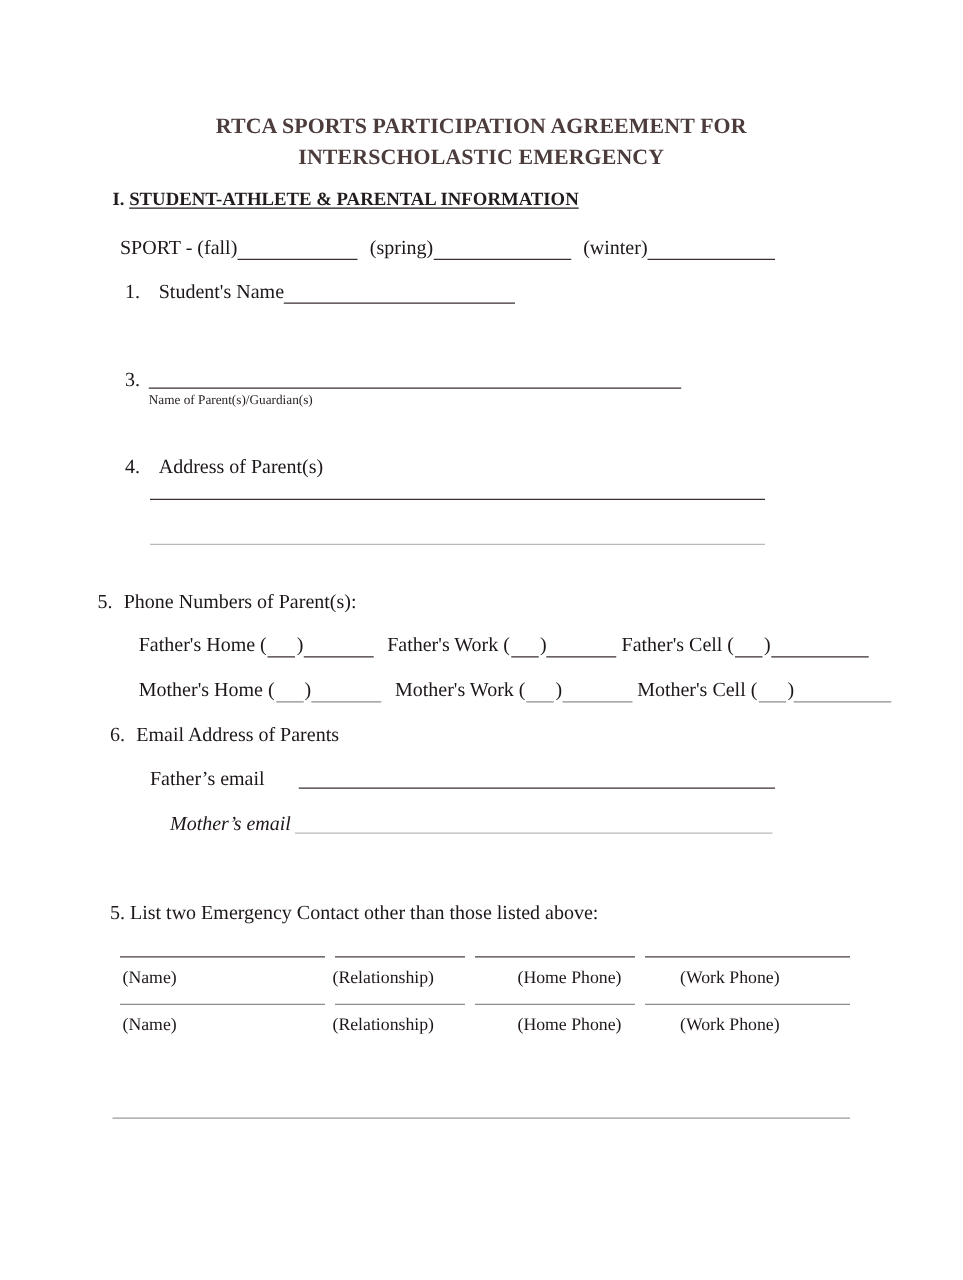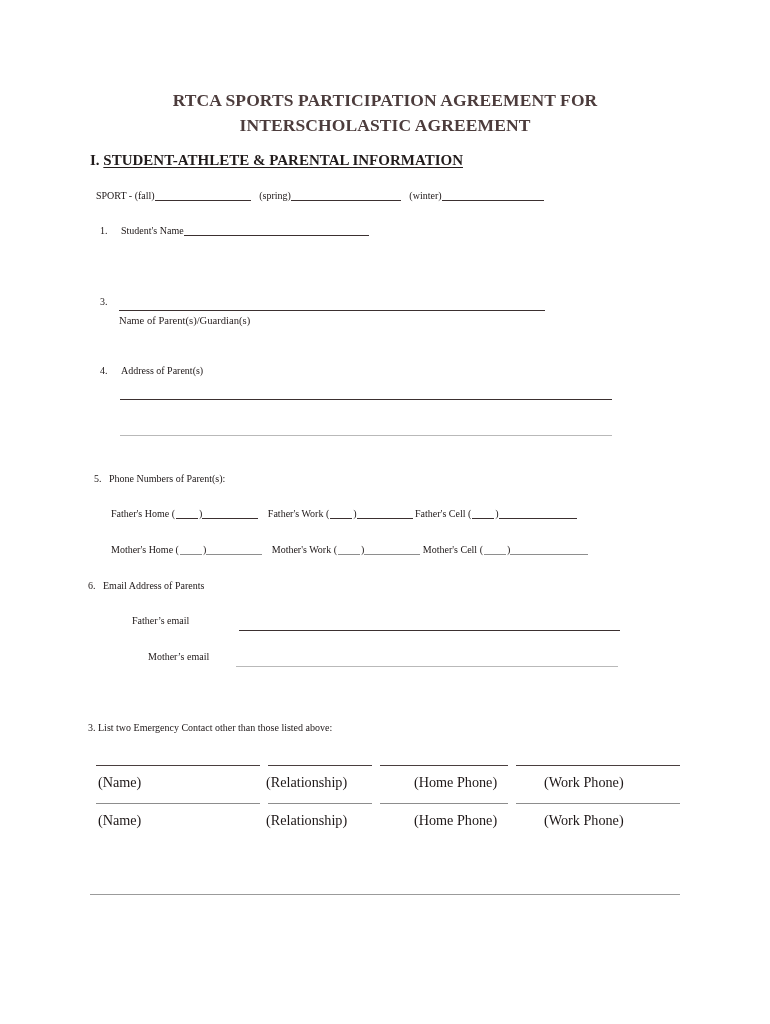--- a/index.html
+++ b/index.html
@@ -48,21 +48,21 @@
   .section-head .label {
     text-decoration: underline;
     text-underline-offset: 2px;
   }
   #sec-1 { top: 152px; left: 90px; text-align: right; }
   #sec-2 { top: 685px; left: 92px; }
 
   
   .row {
     position: absolute;
-    font-size: 10px;
+    font-size: 16px;
     white-space: nowrap;
     color: #1d1717;
   }
   .sub {
     font-size: 10.6px;
     color: #241c1c;
   }
 
   
   .rule {
@@ -111,21 +111,21 @@
   }
   .ec-line.light { border-bottom-color: #8d8d8d; }
 </style>
 </head>
 <body>
 
 <div class="page">
 
   <div class="doc-title">
     <span>RTCA SPORTS PARTICIPATION AGREEMENT FOR</span>
-    <span class="line2">INTERSCHOLASTIC AGREEMENT</span>
+    <span class="line2">INTERSCHOLASTIC EMERGENCY</span>
   </div>
 
   <div class="section-head" id="sec-1">
     <span class="numeral">I.</span>
     <span class="label">STUDENT-ATHLETE &amp; PARENTAL INFORMATION</span>
   </div>
 
   <div class="row" style="top:190px; left:96px;">
     <span>SPORT - (fall)</span><span class="rule" style="width:96px;"></span>
     <span style="padding-left:6px;">(spring)</span><span class="rule" style="width:110px;"></span>
@@ -144,21 +144,21 @@
   <div class="hline" style="top:310px; left:119px; width:426px;"></div>
   <div class="row sub" style="top:315px; left:119px;">Name of Parent(s)/Guardian(s)</div>
 
   <div class="row" style="top:365px; left:100px;">
     <span>4.</span>
     <span style="padding-left:11px;text-align:center;">Address of Parent(s)</span>
   </div>
   <div class="hline" style="top:399px; left:120px; width:492px;"></div>
   <div class="hline grey" style="top:435px; left:120px; width:492px;"></div>
 
-  <div class="row" style="top:473px; left:94px;text-align:right;">
+  <div class="row" style="top:473px; left:78px;text-align:right;">
     <span>5.</span>
     <span style="padding-left:5px;">Phone Numbers of Parent(s):</span>
   </div>
 
   <div class="row" style="top:544px; left:111px;">
     <span>Mother's Home (</span><span class="paren-fill light"></span><span>)</span><span class="rule light" style="width:56px;"></span>
     <span style="padding-left:7px;">Mother's Work (</span><span class="paren-fill light"></span><span>)</span><span class="rule light" style="width:56px;"></span>
     <span>Mother's Cell (</span><span class="paren-fill light"></span><span>)</span><span class="rule light" style="width:78px;"></span>
   </div>
 
@@ -166,28 +166,28 @@
     <span>Father's Home (</span><span class="paren-fill"></span><span>)</span><span class="rule" style="width:56px;"></span>
     <span style="padding-left:7px;">Father's Work (</span><span class="paren-fill"></span><span>)</span><span class="rule" style="width:56px;"></span>
     <span>Father's Cell (</span><span class="paren-fill"></span><span>)</span><span class="rule" style="width:78px;"></span>
   </div>
 
   <div class="row" style="top:580px; left:88px;">
     <span>6.</span>
     <span style="padding-left:5px;">Email Address of Parents</span>
   </div>
 
-  <div class="row" style="top:615px; left:132px;">Father’s email</div>
+  <div class="row" style="top:615px; left:120px;">Father’s email</div>
   <div class="hline" style="top:630px; left:239px; width:381px;"></div>
 
-  <div class="row" style="top:651px; left:148px;">Mother’s email</div>
+  <div class="row" style="top:651px; left:136px;font-style:italic;">Mother’s email</div>
   <div class="hline grey" style="top:666px; left:236px; width:382px;"></div>
 
 
-  <div class="row" style="top:722px; left:88px;">3. List two Emergency Contact other than those listed above:</div>
+  <div class="row" style="top:722px; left:88px;">5. List two Emergency Contact other than those listed above:</div>
 
   <div class="ec-table" style="top:765px;">
 
     <div class="ec-row">
       <div class="ec-line" style="left:0px;   top:0px; width:164px;"></div>
       <div class="ec-line" style="left:172px; top:0px; width:104px;"></div>
       <div class="ec-line" style="left:284px; top:0px; width:128px;"></div>
       <div class="ec-line" style="left:420px; top:0px; width:164px;"></div>
       <div class="ec-cell" style="left:2px;   top:9px;">(Name)</div>
       <div class="ec-cell" style="left:170px; top:9px;">(Relationship)</div>

